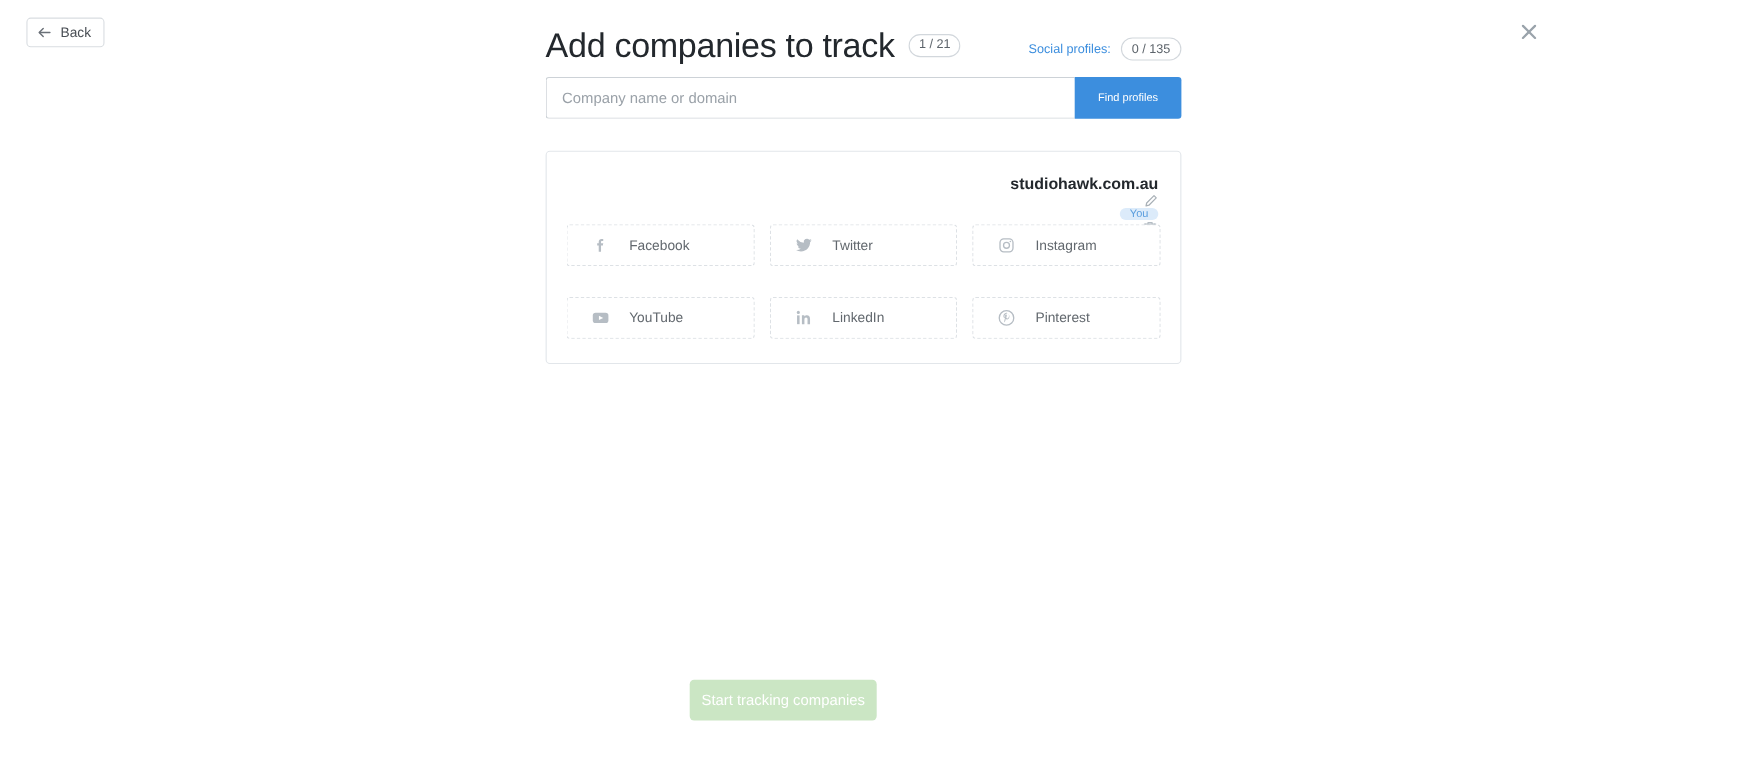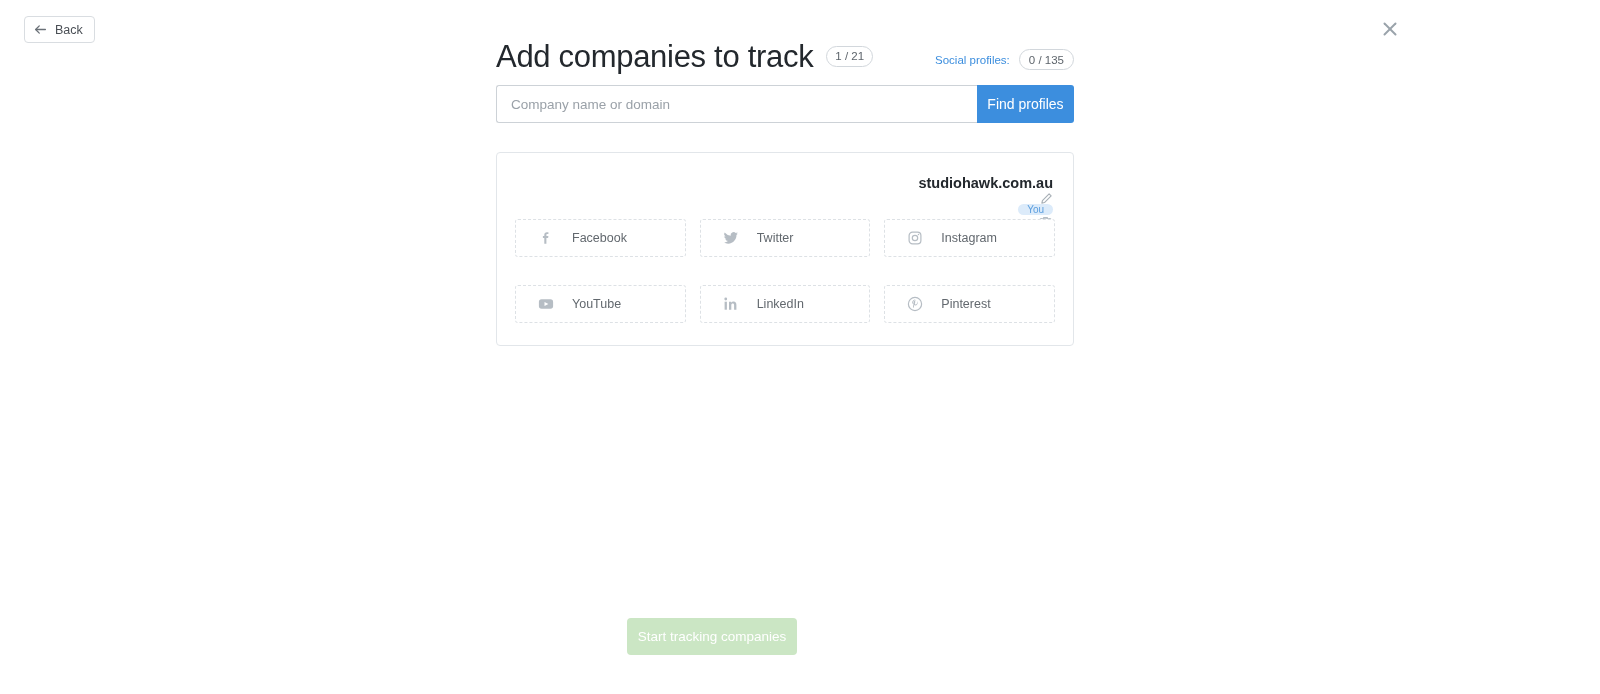--- a/index.html
+++ b/index.html
@@ -30,21 +30,21 @@
   .close-x {
     position: absolute; right: 22px; top: 17px;
     width: 24px; height: 24px; cursor: pointer;
     color: #9aa3ab;
   }
   .close-x svg { display:block; width:24px; height:24px; }
 
   
   .center {
     position: absolute;
-    left: 496px; top: 16px; width: 578px;
+    left: 496px; top: 1px; width: 578px;
   }
 
   
   .title-row {
     display: flex; align-items: center;
     height: 66px; padding-top: 14px;
     position: relative;
   }
   .page-title {
     font-size: 31px; font-weight: 400; color: #23282d;
@@ -80,21 +80,21 @@
     border-radius: 3px 0 0 3px;
     padding: 0 14px;
     font-size: 13.5px; color: #33383d;
     font-family: "Liberation Sans", sans-serif;
     outline: none; background: #fff;
   }
   .search-input::placeholder { color: #9aa1a8; }
   .find-btn {
     width: 97px; border: none;
     background: #3c8ede; color: #fff;
-    font-size: 14px;
+    font-size: 10px;
     font-family: "Liberation Sans", sans-serif;
     border-radius: 0 3px 3px 0;
     cursor: pointer;
   }
 
   
   .company-card {
     margin-top: 29px;
     border: 1px solid #e2e6ea; border-radius: 4px;
     background: #fff;

